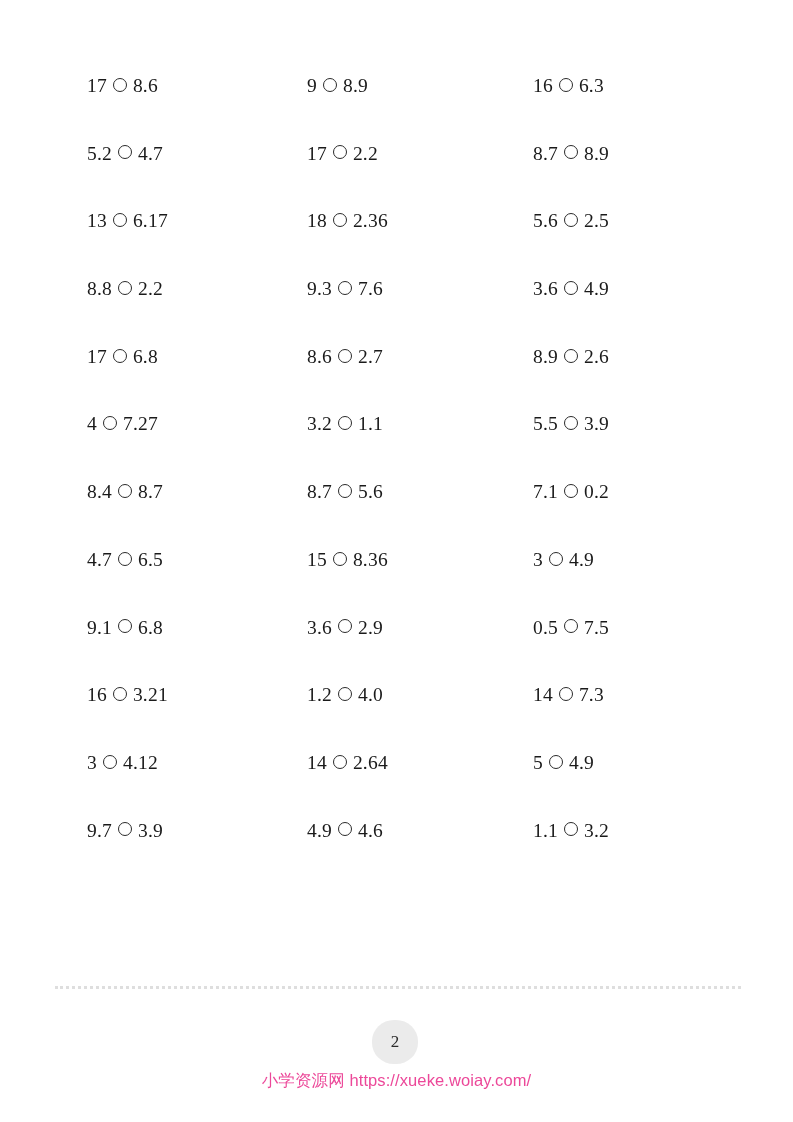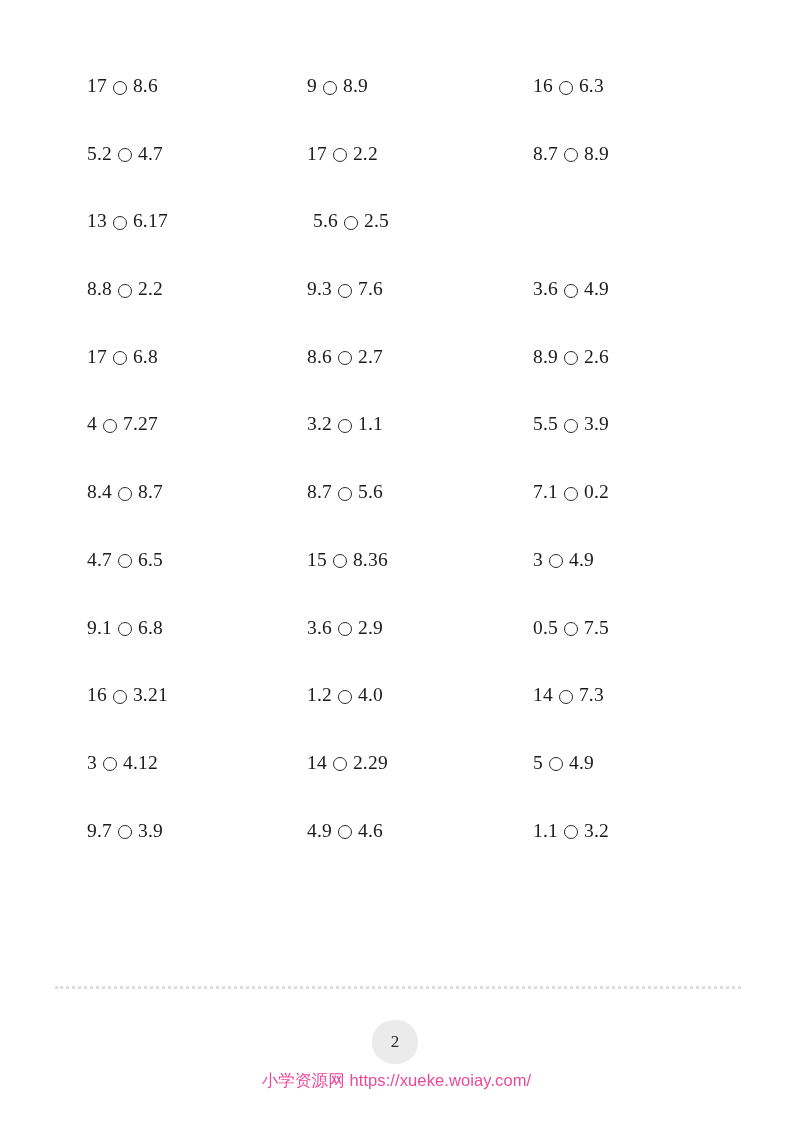--- a/index.html
+++ b/index.html
@@ -33,21 +33,21 @@
   }
   .problem-row {
     display: flex;
     height: 67.7px;
     align-items: flex-start;
   }
   .problem-cell {
     width: 220px;
     flex: 0 0 220px;
     display: flex;
-    align-items: flex-end;
+    align-items: center;
     white-space: nowrap;
     font-size: 19.5px;
     line-height: 1;
     letter-spacing: 0.2px;
   }
   .problem-cell.col-3 {
     flex: 0 0 180px;
     width: 180px;
     margin-left: 6px;
   }
@@ -147,20 +147,25 @@
           <span class="compare-circle"></span>
           <span class="operand">8.9</span>
         </div>
       </div>
       <div class="problem-row">
         <div class="problem-cell">
           <span class="operand">13</span>
           <span class="compare-circle"></span>
           <span class="operand">6.17</span>
         </div>
+        <div class="problem-cell">
+          <span class="operand">18</span>
+          <span class="compare-circle"></span>
+          <span class="operand">2.36</span>
+        </div>
         <div class="problem-cell col-3">
           <span class="operand">5.6</span>
           <span class="compare-circle"></span>
           <span class="operand">2.5</span>
         </div>
       </div>
       <div class="problem-row">
         <div class="problem-cell">
           <span class="operand">8.8</span>
           <span class="compare-circle"></span>
@@ -281,21 +286,21 @@
       </div>
       <div class="problem-row">
         <div class="problem-cell">
           <span class="operand">3</span>
           <span class="compare-circle"></span>
           <span class="operand">4.12</span>
         </div>
         <div class="problem-cell">
           <span class="operand">14</span>
           <span class="compare-circle"></span>
-          <span class="operand">2.29</span>
+          <span class="operand">2.64</span>
         </div>
         <div class="problem-cell col-3">
           <span class="operand">5</span>
           <span class="compare-circle"></span>
           <span class="operand">4.9</span>
         </div>
       </div>
       <div class="problem-row">
         <div class="problem-cell">
           <span class="operand">9.7</span>

